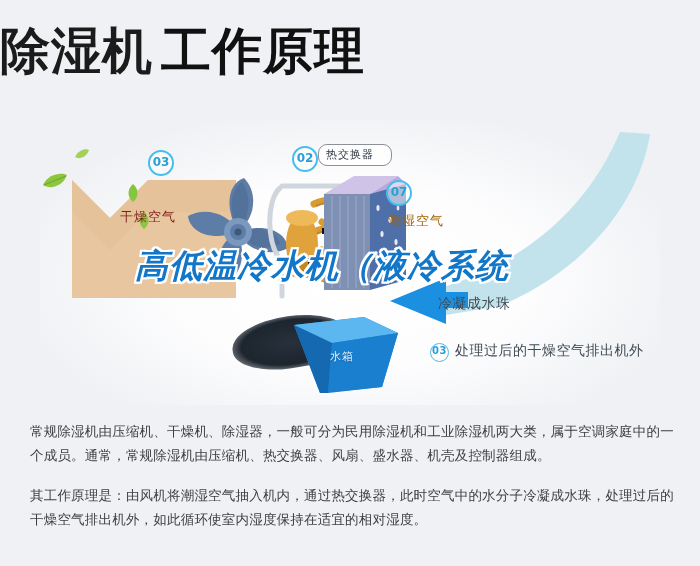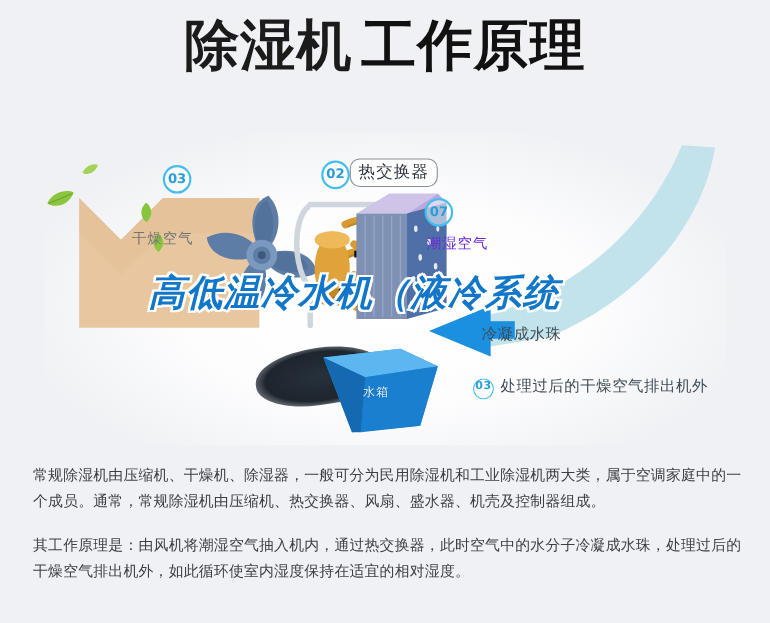--- a/index.html
+++ b/index.html
@@ -16,23 +16,22 @@
   .page {
     position: relative;
     width: 700px;
     height: 566px;
     background: #eff1f4;
   }
 
   
   .title-row {
     position: absolute;
-    left: 0; top: 16px;
+    left: 0; top: 26px;
     width: 700px;
-    text-align: center;
     white-space: nowrap;
   }
   .title-a, .title-b {
     font-family: "DejaVu Sans", "Liberation Sans", sans-serif;
     font-size: 50px;
     font-weight: 700;
     letter-spacing: 1px;
     line-height: 1;
   }
   .title-a { color: #1b1b1b; }
@@ -132,36 +131,36 @@
     background: rgba(255,255,255,0.55);
     font-family: "DejaVu Sans", sans-serif;
   }
   .badge-01 { left: 386px; top: 60px; }
   .badge-02 { left: 292px; top: 26px; }
   .badge-03 { left: 148px; top: 30px; }
 
   .cap {
     position: absolute;
     font-size: 13px;
-    color: #6d28d9;
+    color: #a16207;
     letter-spacing: 1px;
     white-space: nowrap;
   }
   .cap-humid { left: 388px; top: 92px; }
-  .cap-dry   { left: 120px; top: 88px; color:#737373; }
+  .cap-dry   { left: 120px; top: 88px; color:#7f1d1d; }
 
   
   .callout {
     position: absolute;
     left: 318px; top: 24px;
-    padding: 2px 7px 3px 7px;
+    padding: 2px 17px 3px 7px;
     border: 1.5px solid #8c9098;
     border-radius: 9px;
     background: rgba(255,255,255,0.85);
-    font-size: 15px;
+    font-size: 11px;
     color: #2f3740;
     letter-spacing: 1px;
     white-space: nowrap;
   }
   .callout-stem {
     position: absolute;
     left: 342px; top: 44px;
     width: 0; height: 0;
   }
 

